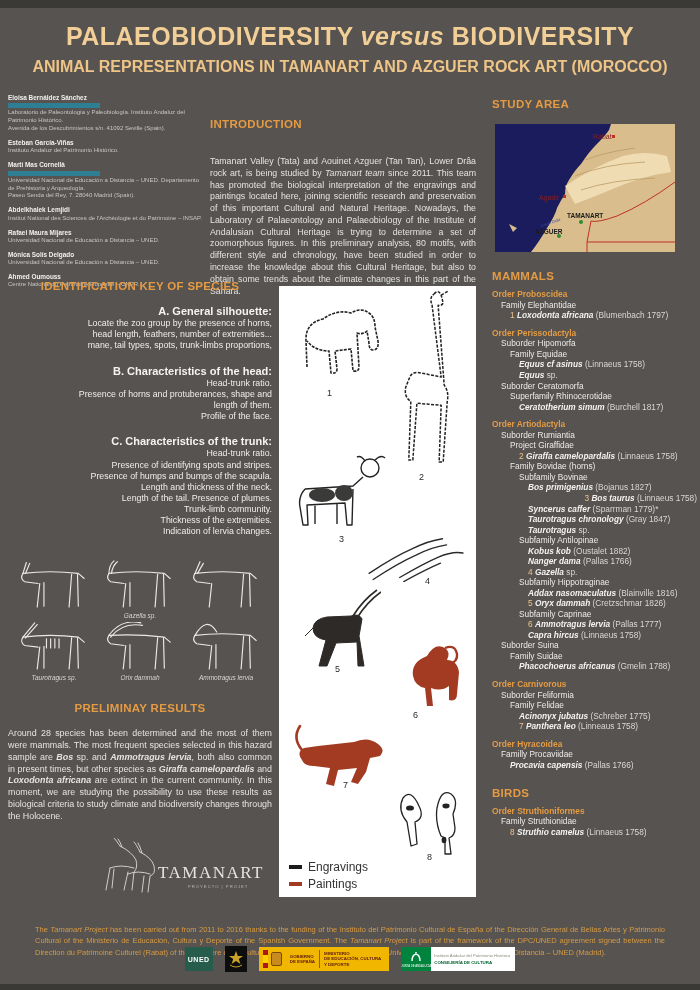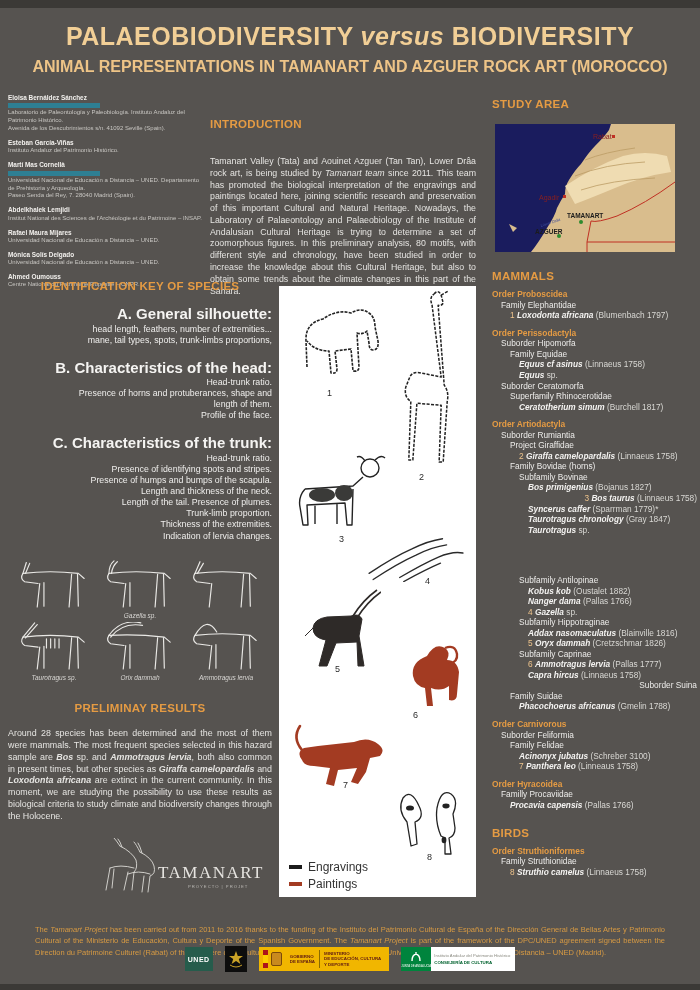--- a/index.html
+++ b/index.html
@@ -32,21 +32,21 @@
   .intro p{margin:26px 0 0 0;font-size:8.8px;line-height:1.34;color:#E5E4E1;
            text-align:justify;}
 
   
   .study{position:absolute;left:492px;top:98px;width:200px;}
   .map{position:absolute;left:3px;top:26px;}
 
   
   .key{position:absolute;left:8px;top:280px;width:264px;}
   .key h3.sec{text-align:center;}
-  .k-title{font-size:15px;font-weight:bold;color:#F5F4F2;text-align:right;margin-top:12px;line-height:1.3;}
+  .k-title{font-size:11px;font-weight:bold;color:#F5F4F2;text-align:right;margin-top:12px;line-height:1.3;}
   .k-line{font-size:8.8px;color:#EFEEEC;text-align:right;line-height:1.26;}
 
   
   .sketches{position:absolute;left:8px;top:560px;width:264px;}
   .sk-row{display:flex;justify-content:center;gap:6px;}
   .sk-cell{width:80px;height:52px;}
   .sk-label{font-size:6.5px;font-style:italic;color:#D8D6D3;text-align:center;height:10px;}
   .sk-labels{display:flex;justify-content:center;gap:6px;}
   .sk-labels span{width:80px;text-align:center;font-size:6.5px;font-style:italic;color:#D8D6D3;}
 
@@ -173,34 +173,35 @@
       <text x="40" y="110" font-size="6.5" font-weight="bold" fill="#1c1c1c" font-family="Liberation Sans, sans-serif">AZGUER</text>
       <circle cx="64" cy="112" r="2" fill="#2E8B2E"></circle>
       <text x="46" y="103" font-size="4" font-style="italic" fill="#3a4a9a" font-family="Liberation Sans, sans-serif" transform="rotate(-18 46 103)">Lower Drâa</text>
     </svg>
   </section>
 
   <section class="key">
     <h3 class="sec">IDENTIFICATION KEY OF SPECIES</h3>
     <div>
         <div class="k-title">A. General silhouette:</div>
+        <div class="k-line">Locate the zoo group by the presence of horns,</div>
         <div class="k-line">head length, feathers, number of extremities...</div>
         <div class="k-line">mane, tail types, spots, trunk-limbs proportions,</div>
         <div class="k-title">B. Characteristics of the head:</div>
         <div class="k-line">Head-trunk ratio.</div>
         <div class="k-line">Presence of horns and protuberances, shape and</div>
         <div class="k-line">length of them.</div>
         <div class="k-line">Profile of the face.</div>
         <div class="k-title">C. Characteristics of the trunk:</div>
         <div class="k-line">Head-trunk ratio.</div>
         <div class="k-line">Presence of identifying spots and stripes.</div>
         <div class="k-line">Presence of humps and bumps of the scapula.</div>
         <div class="k-line">Length and thickness of the neck.</div>
         <div class="k-line">Length of the tail. Presence of plumes.</div>
-        <div class="k-line">Trunk-limb proportion.</div>
+        <div class="k-line">Trunk-limb community.</div>
         <div class="k-line">Thickness of the extremities.</div>
         <div class="k-line">Indication of lervia changes.</div>
       </div>
   </section>
 
   <section class="sketches">
     <div class="sk-row">
       <svg class="sk-cell" viewBox="0 0 90 62">
         <g stroke="#E9E8E5" stroke-width="1.4" fill="none" stroke-linecap="round">
           <path d="M8 16 L12 3 M11 16 L16 4"></path>
@@ -370,37 +371,37 @@
       <div class="t-plain" style="padding-left: 9px;">Suborder Rumiantia</div>
       <div class="t-plain" style="padding-left: 18px;">Project Giraffidae</div>
       <div class="t-sp" style="padding-left: 27px;"><span class="sp-num">2 </span><span class="sp-name">Giraffa camelopardalis</span><span class="sp-tail"> (Linnaeus 1758)</span></div>
       <div class="t-plain" style="padding-left: 18px;">Family Bovidae (horns)</div>
       <div class="t-plain" style="padding-left: 27px;">Subfamily Bovinae</div>
       <div class="t-sp" style="padding-left: 36px;"><span class="sp-name">Bos primigenius</span><span class="sp-tail"> (Bojanus 1827)</span></div>
       <div class="t-sp" style="padding-left: 36px; text-align: right;"><span class="sp-num">3 </span><span class="sp-name">Bos taurus</span><span class="sp-tail"> (Linnaeus 1758)</span></div>
       <div class="t-sp" style="padding-left: 36px;"><span class="sp-name">Syncerus caffer</span><span class="sp-tail"> (Sparrman 1779)*</span></div>
       <div class="t-sp" style="padding-left: 36px;"><span class="sp-name">Taurotragus chronology</span><span class="sp-tail"> (Gray 1847)</span></div>
       <div class="t-sp" style="padding-left: 36px;"><span class="sp-name">Taurotragus</span><span class="sp-tail"> sp.</span></div>
-      <div class="t-plain" style="padding-left: 27px; margin-top: 40px;">Subfamily Antilopinae</div>
+      <div class="t-plain" style="padding-left: 27px;">Subfamily Antilopinae</div>
       <div class="t-sp" style="padding-left: 36px;"><span class="sp-name">Kobus kob</span><span class="sp-tail"> (Oustalet 1882)</span></div>
       <div class="t-sp" style="padding-left: 36px;"><span class="sp-name">Nanger dama</span><span class="sp-tail"> (Pallas 1766)</span></div>
       <div class="t-sp" style="padding-left: 36px;"><span class="sp-num">4 </span><span class="sp-name">Gazella</span><span class="sp-tail"> sp.</span></div>
       <div class="t-plain" style="padding-left: 27px;">Subfamily Hippotraginae</div>
       <div class="t-sp" style="padding-left: 36px;"><span class="sp-name">Addax nasomaculatus</span><span class="sp-tail"> (Blainville 1816)</span></div>
       <div class="t-sp" style="padding-left: 36px;"><span class="sp-num">5 </span><span class="sp-name">Oryx dammah</span><span class="sp-tail"> (Cretzschmar 1826)</span></div>
       <div class="t-plain" style="padding-left: 27px;">Subfamily Caprinae</div>
       <div class="t-sp" style="padding-left: 36px;"><span class="sp-num">6 </span><span class="sp-name">Ammotragus lervia</span><span class="sp-tail"> (Pallas 1777)</span></div>
       <div class="t-sp" style="padding-left: 36px;"><span class="sp-name">Capra hircus</span><span class="sp-tail"> (Linnaeus 1758)</span></div>
-      <div class="t-plain" style="padding-left: 9px; text-align: right;">Suborder Suina</div>
+      <div class="t-plain" style="padding-left: 9px;">Suborder Suina</div>
       <div class="t-plain" style="padding-left: 18px;">Family Suidae</div>
       <div class="t-sp" style="padding-left: 27px;"><span class="sp-name">Phacochoerus africanus</span><span class="sp-tail"> (Gmelin 1788)</span></div>
       <div class="t-order gap">Order Carnivorous</div>
       <div class="t-plain" style="padding-left: 9px;">Suborder Feliformia</div>
       <div class="t-plain" style="padding-left: 18px;">Family Felidae</div>
-      <div class="t-sp" style="padding-left: 27px;"><span class="sp-name">Acinonyx jubatus</span><span class="sp-tail"> (Schreber 3100)</span></div>
+      <div class="t-sp" style="padding-left: 27px;"><span class="sp-name">Acinonyx jubatus</span><span class="sp-tail"> (Schreber 1775)</span></div>
       <div class="t-sp" style="padding-left: 27px;"><span class="sp-num">7 </span><span class="sp-name">Panthera leo</span><span class="sp-tail"> (Linneaus 1758)</span></div>
       <div class="t-order gap">Order Hyracoidea</div>
       <div class="t-plain" style="padding-left: 9px;">Familly Procaviidae</div>
       <div class="t-sp" style="padding-left: 18px;"><span class="sp-name">Procavia capensis</span><span class="sp-tail"> (Pallas 1766)</span></div>
       <div class="t-title gap-big">BIRDS</div>
       <div class="t-order gap">Order Struthioniformes</div>
       <div class="t-plain" style="padding-left: 9px;">Family Struthionidae</div>
       <div class="t-sp" style="padding-left: 18px;"><span class="sp-num">8 </span><span class="sp-name">Struthio camelus</span><span class="sp-tail"> (Linnaeus 1758)</span></div>
     </aside>
 

